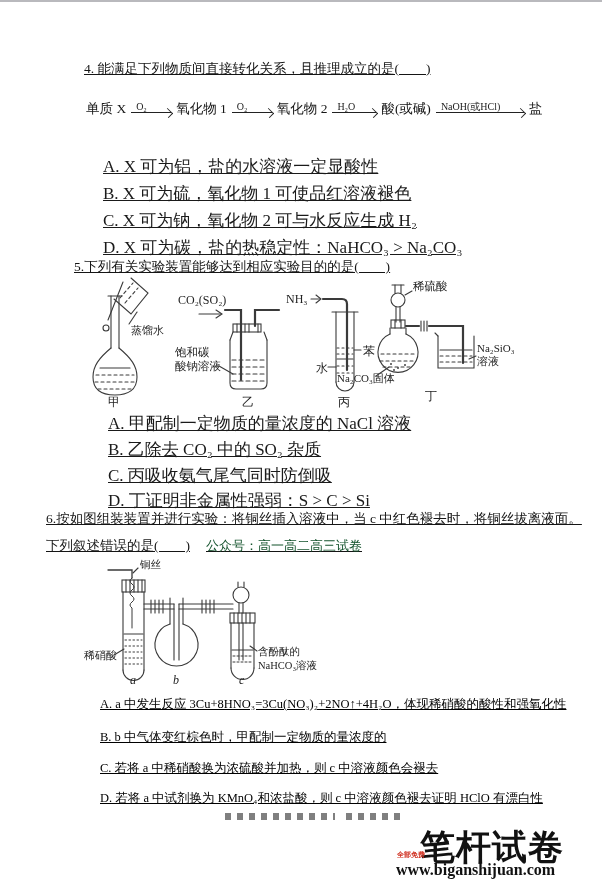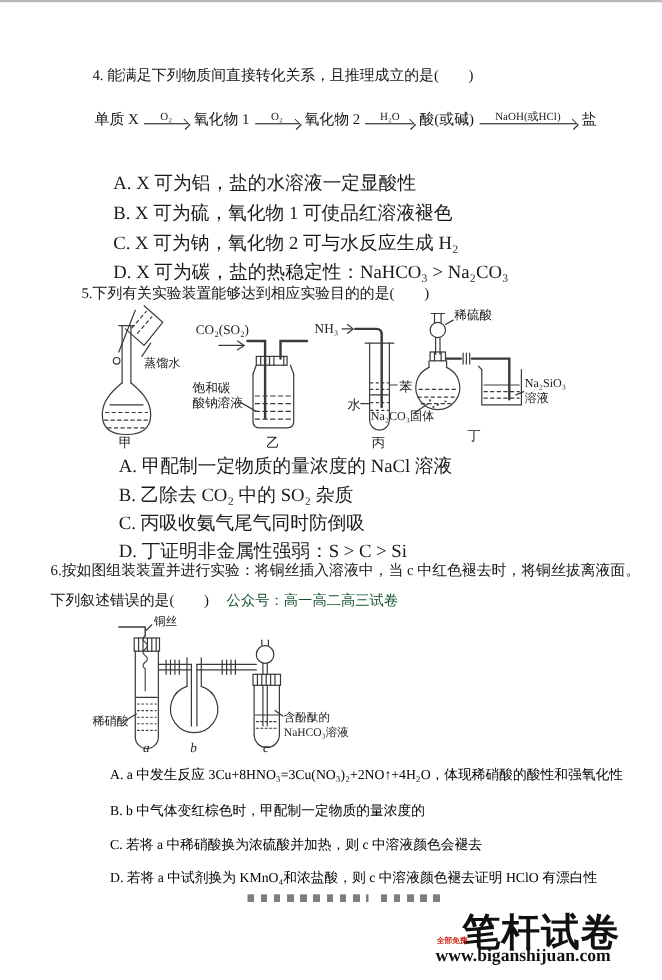--- a/index.html
+++ b/index.html
@@ -2,29 +2,29 @@
 <html><head>
 <meta charset="utf-8">
 <style>
   html,body{margin:0;padding:0;}
   body{
     width:602px;height:891px;position:relative;overflow:hidden;
     background:#ffffff;color:#1e1e1e;
     font-family:"Liberation Serif","DejaVu Serif",serif;
   }
   .top-edge{position:absolute;top:0;left:0;width:602px;height:2px;background:#b9b9bd;}
-  .line{position:absolute;white-space:nowrap;}
+  .line{position:absolute;white-space:nowrap;text-decoration:underline;}
   .stem{font-size:13.5px;color:#151515;}
   .opt{font-size:17px;color:#1a1a1a;}
   .opt-sm{font-size:12.5px;color:#000000;}
   .note{color:#14532d;margin-left:16px;font-size:13px;}
   
   .chain{position:absolute;display:flex;align-items:flex-end;font-size:13.5px;color:#151515;}
   .chain .node{margin:0 2px;white-space:nowrap;}
-  .rxn{display:inline-flex;flex-direction:column;align-items:center;justify-content:flex-end;margin:0 3px;font-family:Liberation Serif, serif;}
+  .rxn{display:inline-flex;flex-direction:column;align-items:flex-start;justify-content:flex-end;margin:0 3px;font-family:Liberation Serif, serif;}
   .rxn-lbl{font-size:10px;line-height:11px;white-space:nowrap;padding:0 5px;color:#222;}
   .rxn-line{position:relative;height:0;border-top:1.1px solid #222;align-self:stretch;margin-bottom:5px;}
   .rxn-line::after{
     content:"";position:absolute;right:-1px;top:-4px;width:7px;height:7px;
     border-top:1.2px solid #222;border-right:1.2px solid #222;
     transform:rotate(45deg) scaleY(.8);
   }
   svg{position:absolute;}
   svg text{fill:#222;font-family:"Liberation Serif","DejaVu Serif",serif;}
   .blur-strip{

